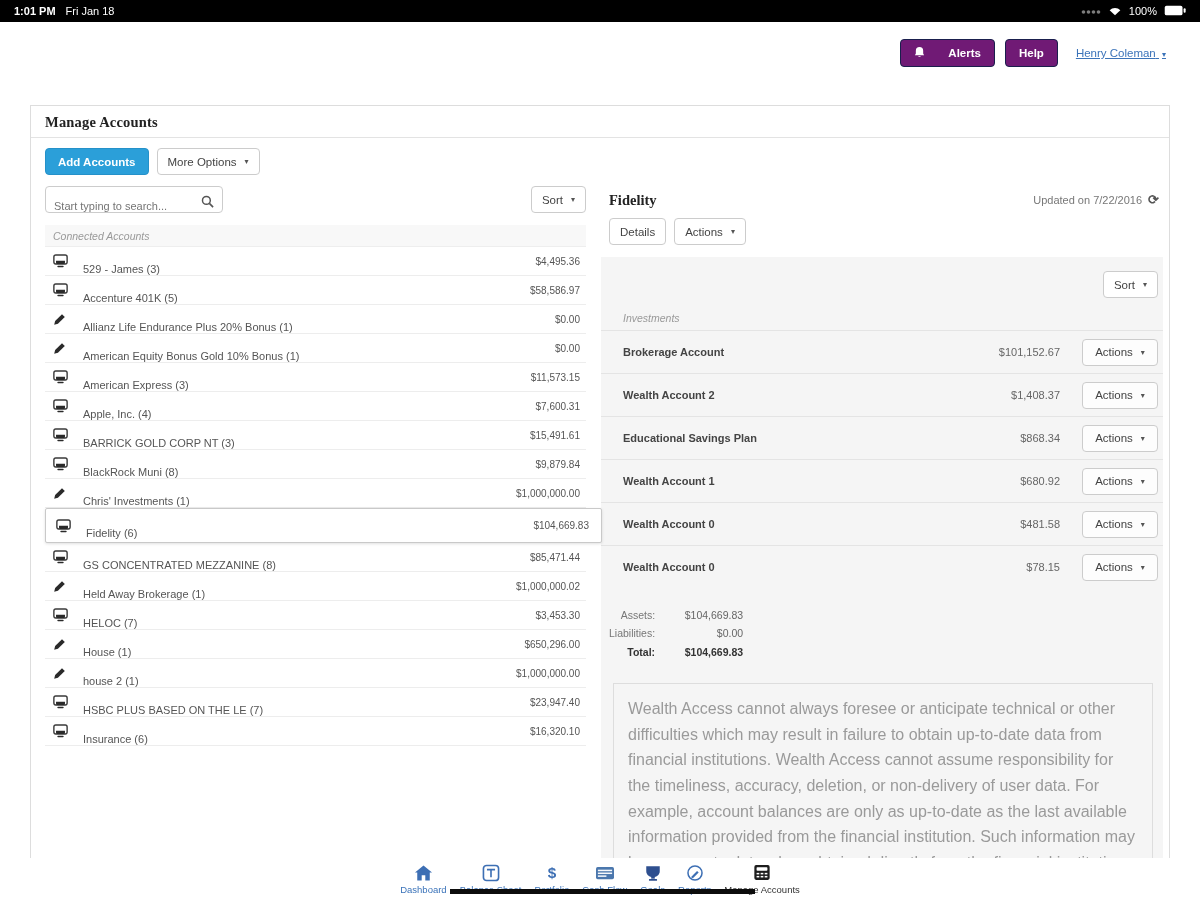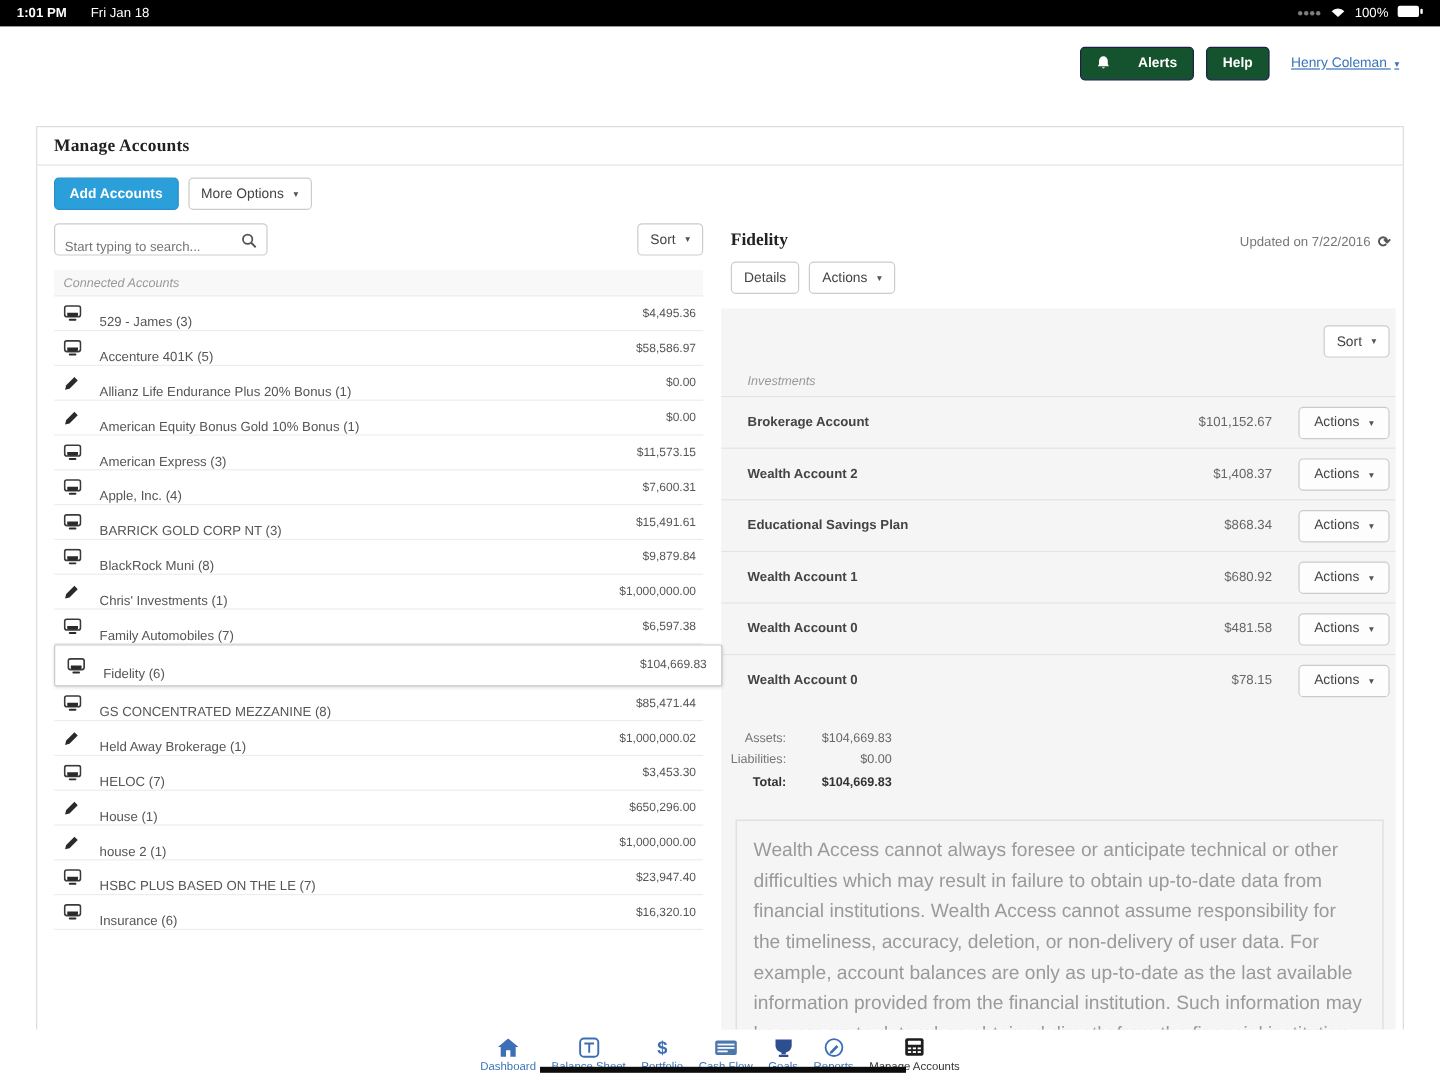--- a/index.html
+++ b/index.html
@@ -1,28 +1,28 @@
 <!DOCTYPE html>
 <html><head>
 <meta charset="utf-8">
 <style>
   * { margin:0; padding:0; box-sizing:border-box; }
   body { width:1200px; height:900px; background:#fff; font-family:"Liberation Sans",sans-serif; position:relative; overflow:hidden; }
 
   
   .statusbar { position:absolute; top:0; left:0; width:1200px; height:22px; background:#000; color:#fff;
     display:flex; align-items:center; justify-content:space-between; padding:0 14px; font-size:11px; z-index:10; }
-  .sb-left { display:flex; gap:20px; align-items:center; }
+  .sb-left { display:flex; gap:10px; align-items:center; }
   .sb-time { font-weight:700; }
   .sb-right { display:flex; gap:7px; align-items:center; }
 
   
   .appheader { position:absolute; top:22px; left:0; width:1200px; height:62px; background:#fff;
     display:flex; align-items:center; justify-content:flex-end; padding-right:34px; gap:10px; }
-  .btn-navy { background:#14532d; color:#fff; border:1px solid #1a1f4d; border-radius:4px; height:28px;
+  .btn-navy { background:#701a75; color:#fff; border:1px solid #1a1f4d; border-radius:4px; height:28px;
     display:inline-flex; align-items:center; gap:23px; padding:0 13px; font-size:11.5px; font-weight:700; cursor:pointer; }
   .user-link { color:#3b73b9; font-size:11.5px; text-decoration:underline; cursor:pointer; margin-left:8px; }
   .user-link .caret { color:#3b73b9; }
 
   
   .card { position:absolute; left:30px; top:105px; width:1140px; height:753px; background:#fff;
     border:1px solid #ddd; border-bottom:none; }
   .card-title { height:32px; line-height:32px; padding:0 14px; font-family:"Liberation Serif",serif;
     font-weight:700; font-size:14.5px; color:#222; border-bottom:1px solid #e3e3e3; letter-spacing:.2px; }
   .card-toolbar { padding:10px 14px; display:flex; gap:8px; }
@@ -42,21 +42,21 @@
     font-style:italic; font-size:10.5px; padding:0 8px; border-bottom:1px solid #eee; }
   .acct-row { display:flex; align-items:center; height:29px; border-bottom:1px solid #ededed; padding:0 6px; cursor:pointer; }
   .acct-icon { width:16px; display:flex; margin-left:2px; }
   .acct-name { margin-left:14px; font-size:11px; color:#555; white-space:nowrap;margin-top:15px; }
   .acct-value { margin-left:auto; font-size:10px; color:#555; }
   .acct-row.selected { width:557px; height:35px; border:1px solid #c9c9c9; background:#fff;
     box-shadow:0 1px 3px rgba(0,0,0,.12); position:relative; z-index:2; border-radius:2px; padding:0 12px 0 8px; }
 
   
   .rightcol { position:absolute; left:570px; top:80px; width:562px; }
-  .detail-head { display:flex; justify-content:space-between; align-items:flex-end; padding:6px 4px 0 8px; }
+  .detail-head { display:flex; justify-content:space-between; align-items:flex-start; padding:6px 4px 0 8px; }
   .detail-title { font-family:"Liberation Serif",serif; font-weight:700; font-size:14.5px; color:#222; }
   .updated { font-size:11px; color:#777; display:flex; gap:6px; align-items:center; }
   .refresh { color:#555; font-size:13px; font-weight:700; cursor:pointer; }
   .detail-btns { display:flex; gap:8px; margin-top:9px; padding-left:8px; }
   .graypanel { margin-top:12px; background:#f5f5f5; padding:10px 0 16px; }
   .sort-row { display:flex; justify-content:flex-end; padding-right:5px; margin-top:4px; }
   .inv-label { font-style:italic; color:#999; font-size:10.5px; margin:14px 0 6px 22px; }
   .d-row { display:flex; align-items:center; height:43px; border-top:1px solid #e4e4e4; padding-left:22px; padding-right:5px; }
   .d-name { font-size:11px; font-weight:700; color:#444; }
   .d-val { margin-left:auto; font-size:11px; color:#666; margin-right:22px; }
@@ -236,31 +236,20 @@
      </div>
         <div class="acct-row">
        <span class="acct-icon">
             <svg width="13" height="13" viewBox="0 0 14 14">
               <path d="M9.7 1.3l3 3L5.3 11.7l-4 1 1-4z" fill="#2a2a2a"></path>
             </svg>
           </span>
        <span class="acct-name">Chris' Investments (1)</span>
        <span class="acct-value">$1,000,000.00</span>
      </div>
-        <div class="acct-row">
-       <span class="acct-icon">
-            <svg width="15" height="14" viewBox="0 0 16 15">
-              <rect x="0.9" y="1.1" width="14.2" height="9.6" rx="2" fill="none" stroke="#3a3a3a" stroke-width="1.5"></rect>
-              <path d="M3.2 7.1h9.6v2.2a1.3 1.3 0 0 1-1.3 1.3H4.5a1.3 1.3 0 0 1-1.3-1.3z" fill="#2a2a2a"></path>
-              <rect x="4.6" y="12.5" width="6.8" height="1.7" rx=".85" fill="#2a2a2a"></rect>
-            </svg>
-          </span>
-       <span class="acct-name">Family Automobiles (7)</span>
-       <span class="acct-value">$6,597.38</span>
-     </div>
         <div class="acct-row selected">
        <span class="acct-icon">
             <svg width="15" height="14" viewBox="0 0 16 15">
               <rect x="0.9" y="1.1" width="14.2" height="9.6" rx="2" fill="none" stroke="#3a3a3a" stroke-width="1.5"></rect>
               <path d="M3.2 7.1h9.6v2.2a1.3 1.3 0 0 1-1.3 1.3H4.5a1.3 1.3 0 0 1-1.3-1.3z" fill="#2a2a2a"></path>
               <rect x="4.6" y="12.5" width="6.8" height="1.7" rx=".85" fill="#2a2a2a"></rect>
             </svg>
           </span>
        <span class="acct-name">Fidelity (6)</span>
        <span class="acct-value">$104,669.83</span>

